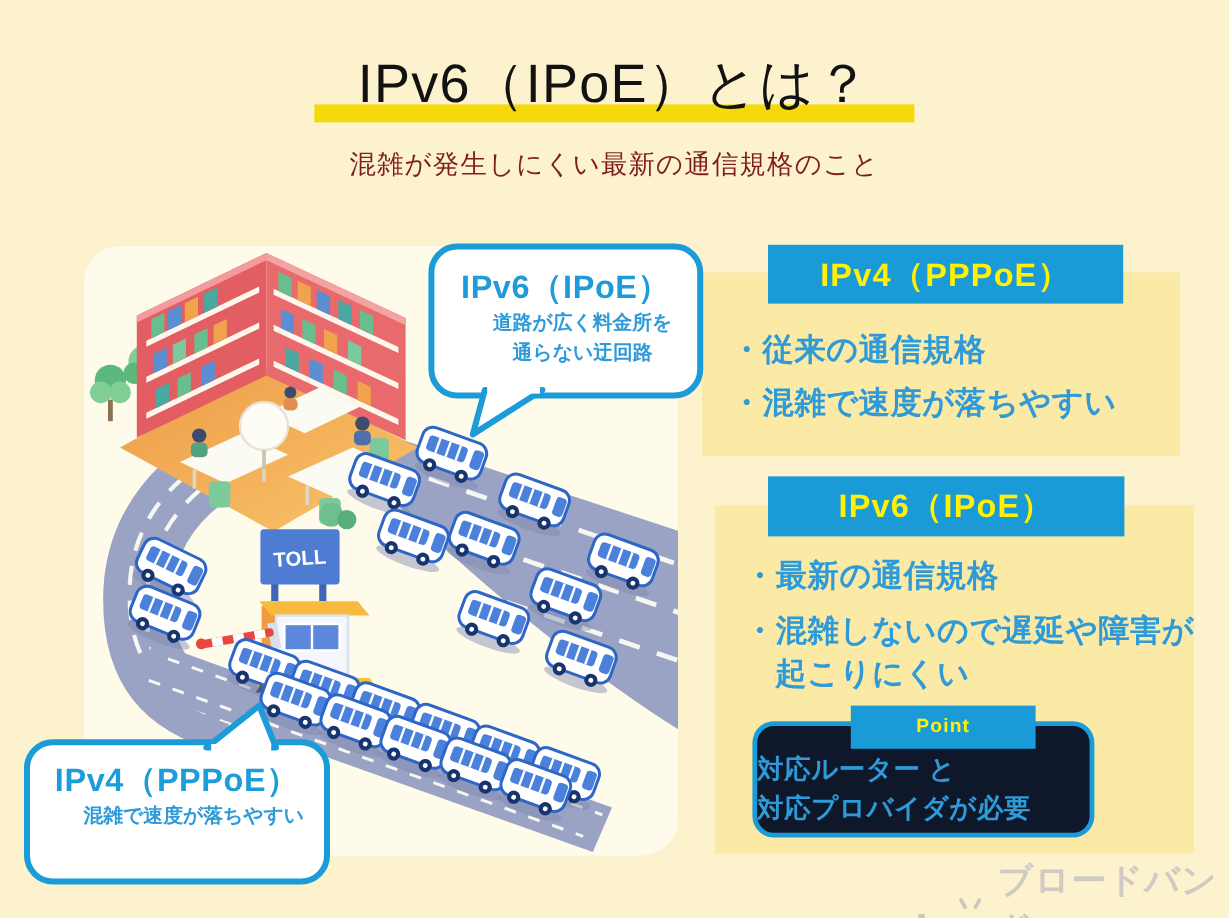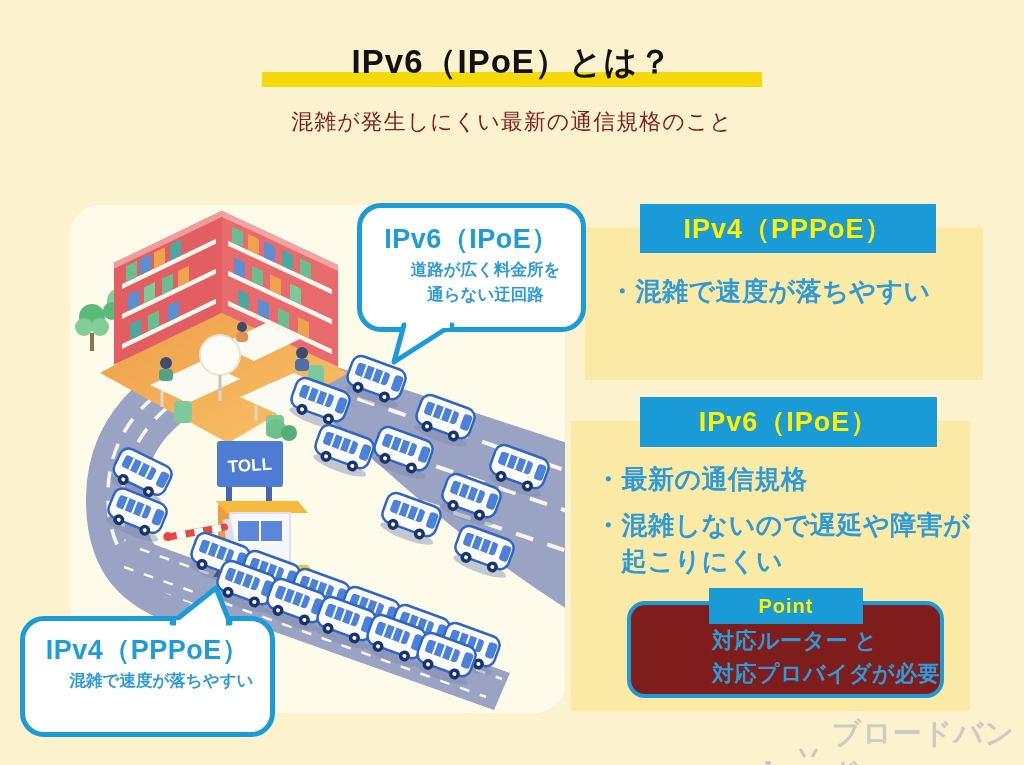--- a/index.html
+++ b/index.html
@@ -5,21 +5,21 @@
   html,body{margin:0;padding:0;}
   body{
     width:1024px;height:765px;overflow:hidden;position:relative;
     background:#FCF3CE;
     font-family:"Liberation Sans","DejaVu Sans",sans-serif;
   }
   .header{position:absolute;top:0;left:0;width:1024px;text-align:center;}
   .title-wrap{display:inline-block;margin-top:40px;position:relative;}
   .main-title{
     position:relative;z-index:1;
-    font-size:33px;font-weight:700;color:#121212;letter-spacing:1px;
+    font-size:45px;font-weight:400;color:#121212;letter-spacing:1px;
   }
   .title-underline{
     position:relative;z-index:0;height:15px;background:#F5D90A;
     width:500px;margin:-13px auto 0 auto;
   }
   .page-subtitle{
     margin-top:20px;font-size:22px;font-weight:400;color:#7f1d1d;letter-spacing:1px;
   }
   
   .illus-card{
@@ -36,43 +36,43 @@
   .bubble-title{font-size:27px;font-weight:800;color:#1E9CD9;letter-spacing:0.5px;}
   .bubble-line{font-size:16.5px;font-weight:700;color:#2E9BD8;line-height:1.5;padding-left:28px;}
   .bubble .tail{position:absolute;}
   .bubble-ipv6 .tail{left:28px;bottom:-39px;}
   .bubble-ipv4 .tail{right:34px;top:-37px;}
   
   .panel-body{
     position:absolute;background:#FBE9A6;box-sizing:border-box;
   }
   .panel-ipv4-body{left:585px;top:227px;width:398px;height:153px;padding:42px 14px 0 24px;}
-  .panel-ipv6-body{left:571px;top:421px;width:399px;height:290px;padding:36px 14px 0 24px;}
+  .panel-ipv6-body{left:596px;top:421px;width:399px;height:290px;padding:36px 14px 0 24px;}
   .panel-header{
     position:absolute;background:#1A9AD7;display:flex;align-items:center;justify-content:center;
     color:#FFF100;font-size:27px;font-weight:800;letter-spacing:1px;z-index:2;
   }
   .panel-ipv4-header{left:640px;top:204px;width:296px;height:49px;}
   .panel-ipv6-header{left:640px;top:397px;width:297px;height:50px;}
   .bullet{
     font-size:26px;font-weight:800;color:#2E9BD8;line-height:44px;letter-spacing:0.5px;
   }
   .bullet.wrap{
     line-height:36px;width:372px;padding-left:26px;text-indent:-26px;margin-top:6px;
   }
   
   .point-box{
-    position:absolute;left:627px;top:601px;width:317px;height:97px;
-    background:#7f1d1d;border:4px solid #1B9BD8;border-radius:18px;box-sizing:border-box;
-    display:flex;align-items:center;justify-content:flex-end;z-index:3;
+    position:absolute;left:627px;top:601px;width:285px;height:97px;
+    background:#0f172a;border:4px solid #1B9BD8;border-radius:18px;box-sizing:border-box;
+    display:flex;align-items:center;justify-content:flex-start;z-index:3;
   }
   .point-tab{
     position:absolute;left:709px;top:588px;width:154px;height:36px;
     background:#1A9AD7;display:flex;align-items:center;justify-content:center;
-    color:#FFF100;font-size:20px;font-weight:800;z-index:4;letter-spacing:1px;
+    color:#FFF100;font-size:16px;font-weight:800;z-index:4;letter-spacing:1px;
   }
   .point-text{display:inline-block;text-align:left;margin-top:14px;}
   .point-line{font-size:22px;font-weight:800;color:#2E9BD8;line-height:33px;letter-spacing:0.5px;}
   
   .brand{
     position:absolute;left:763px;top:714px;display:flex;align-items:flex-end;
     color:#CBC7BF;z-index:2;
   }
   .logo-mark{font-size:37px;font-weight:800;line-height:1;letter-spacing:1px;display:flex;}
   .logo-e{position:relative;}
@@ -290,20 +290,21 @@
   <div class="bubble-title">IPv4（PPPoE）</div>
   <div class="bubble-line">混雑で速度が落ちやすい</div>
   <svg class="tail" width="70" height="44">
     <polygon points="6,39 64,39 50,4" fill="#FFFFFF" stroke="#1B9BD8" stroke-width="5" stroke-linejoin="round"></polygon>
     <rect x="10" y="36" width="50" height="8" fill="#FFFFFF"></rect>
   </svg>
 </div>
 
 <div class="panel-header panel-ipv4-header">IPv4（PPPoE）</div>
 <div class="panel-body panel-ipv4-body">
+  <div class="bullet">・従来の通信規格</div>
   <div class="bullet">・混雑で速度が落ちやすい</div>
 </div>
 
 <div class="panel-header panel-ipv6-header">IPv6（IPoE）</div>
 <div class="panel-body panel-ipv6-body">
   <div class="bullet">・最新の通信規格</div>
   <div class="bullet wrap">・混雑しないので遅延や障害が起こりにくい</div>
 </div>
 
 <div class="point-tab">Point</div>

